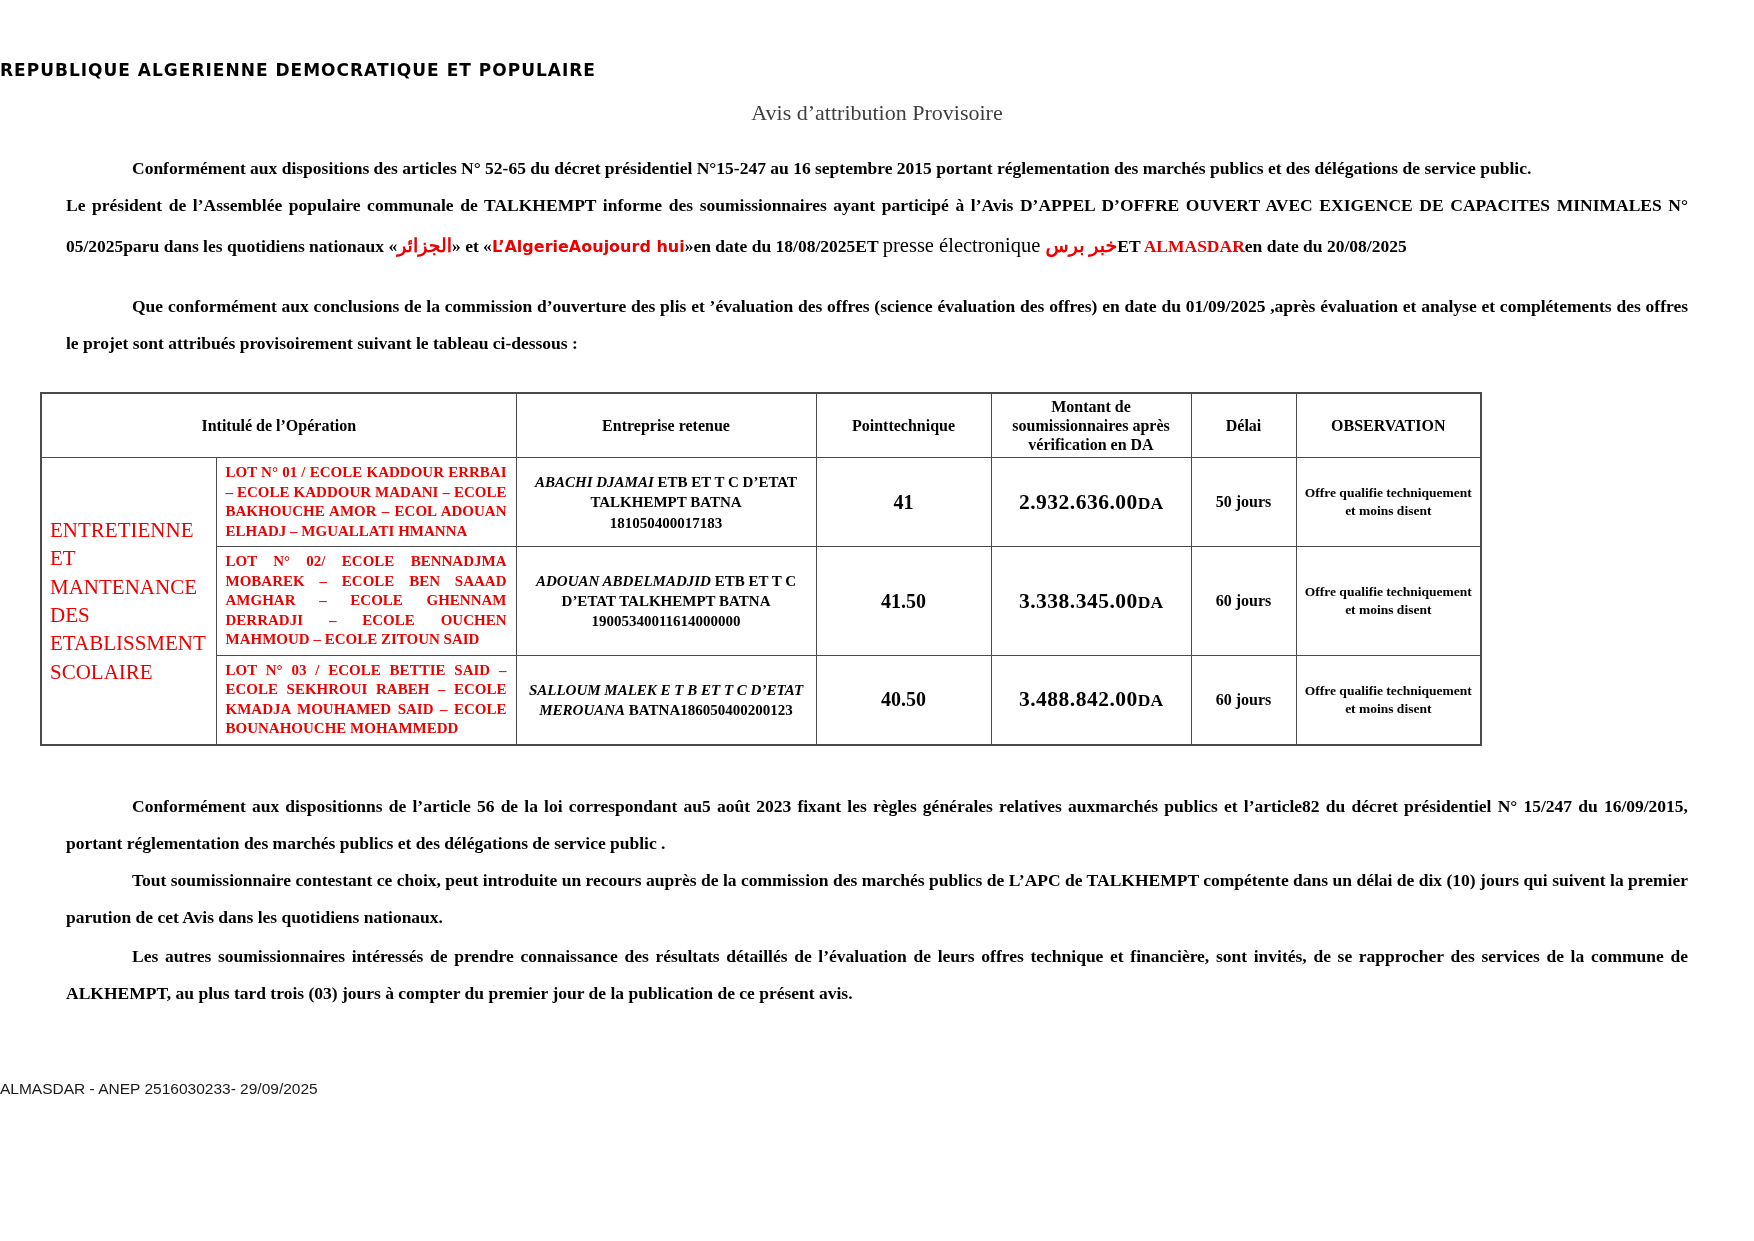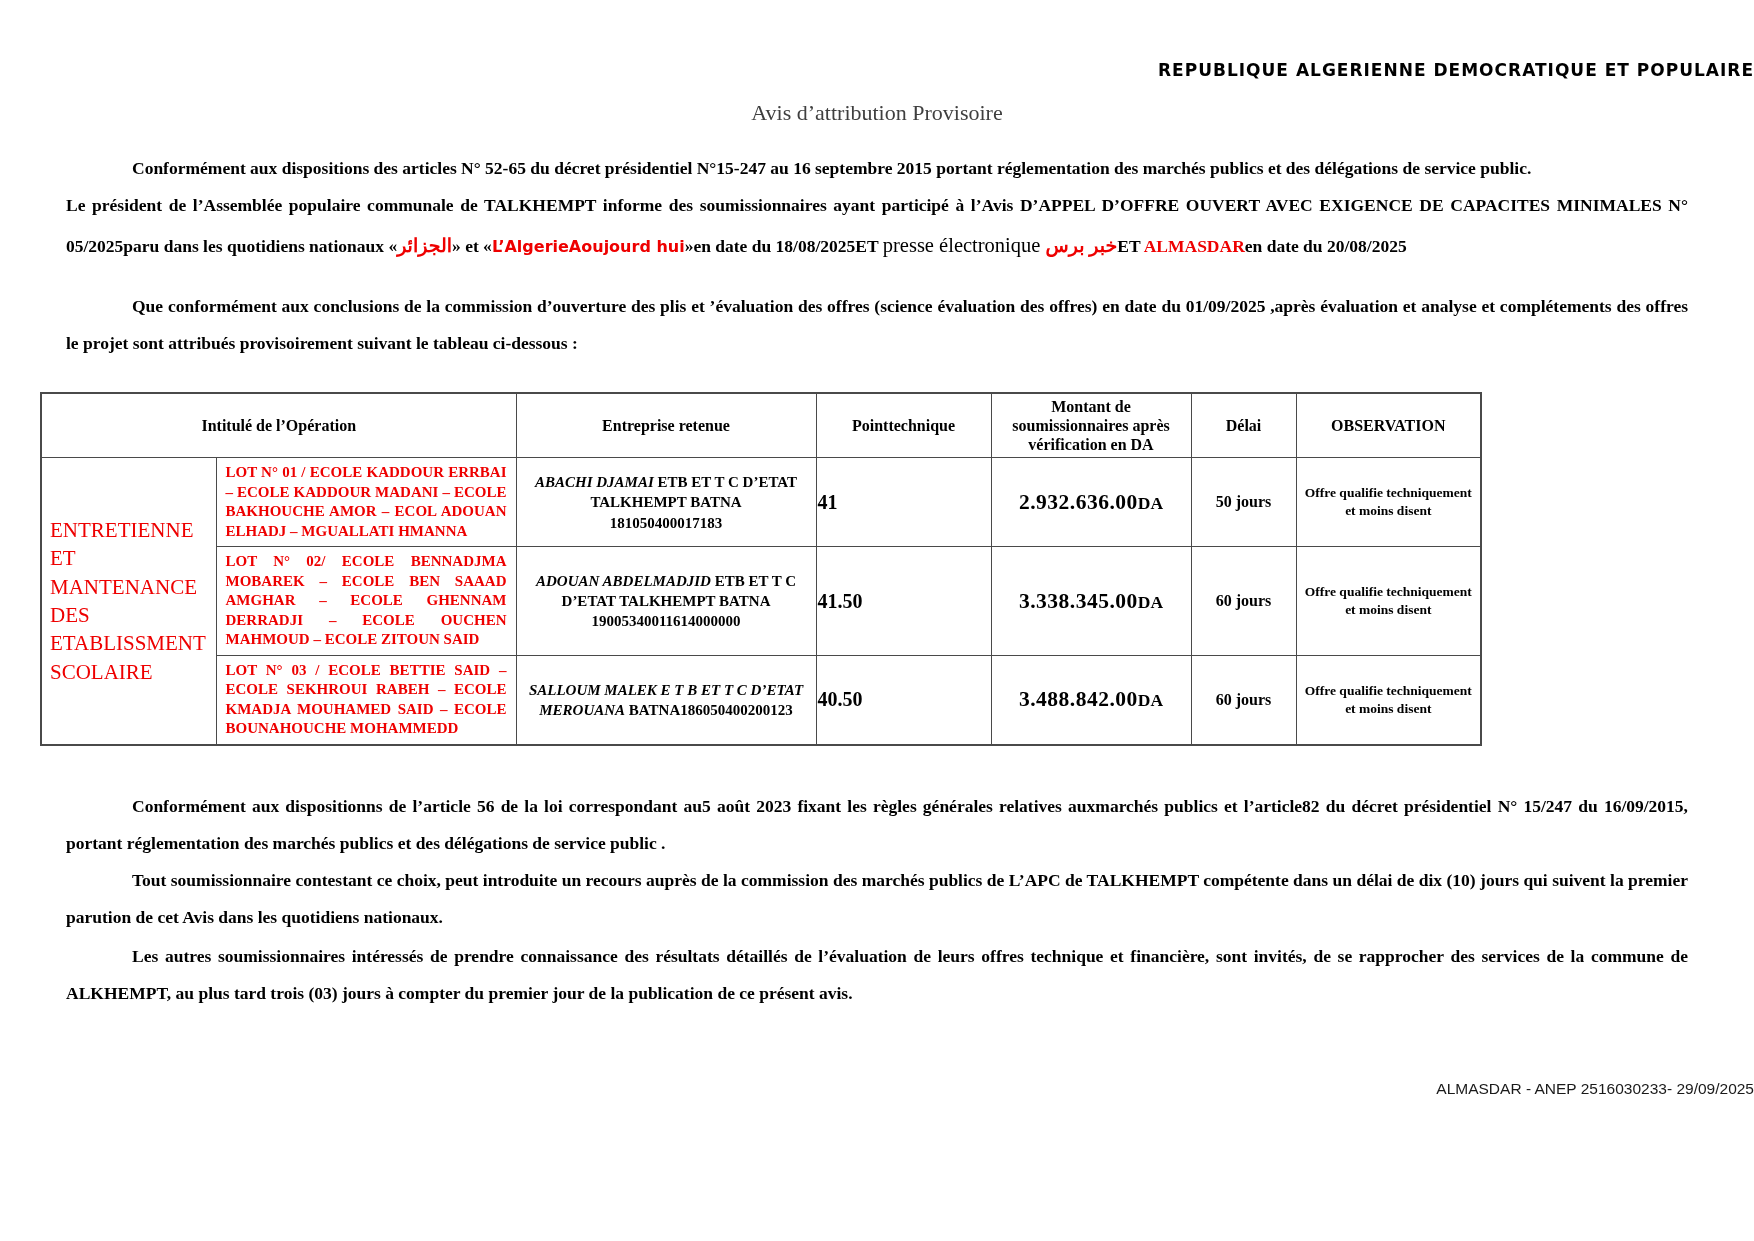--- a/index.html
+++ b/index.html
@@ -3,23 +3,23 @@
 <meta charset="utf-8">
 <style>
   * { box-sizing: border-box; }
   html,body { margin:0; padding:0; background:#fff; }
   .page {
     position:relative; width:1754px; height:1241px; background:#ffffff;
     font-family:"Liberation Serif", serif; color:#000; overflow:hidden;
   }
   
   .title-republic {
-    padding-top:60px; text-align:right;
+    padding-top:60px; text-align:left;
     font-family:"DejaVu Sans", sans-serif; font-weight:bold;
-    font-size:17px; letter-spacing:1px;padding-left:40px;
+    font-size:17px; letter-spacing:1px;
   }
   .title-wilaya {
     margin-top:21px; text-align:center;
     font-weight:bold; font-size:21px; letter-spacing:0.3px;
   }
   .title-wilaya .u { text-decoration:underline; text-decoration-thickness:2px; }
   .nif-line { margin-top:23px; text-align:center; font-weight:bold; font-size:20px; }
   .nif-line a { color:#4472c4; text-decoration:underline; cursor:pointer; }
   .avis-title { margin-top:20px; text-align:center; color:#3f3f3f; font-size:22px; }
 
@@ -53,38 +53,38 @@
     color:#ee0000; font-weight:normal; font-size:21px;
     text-align:left; vertical-align:middle; padding:6px 8px; line-height:1.35;
   }
   td.cell-lot {
     color:#ee0000; font-weight:bold; font-size:15px;
     text-align:justify; vertical-align:middle; padding:5px 9px; line-height:1.3;
   }
   td.cell-ent { text-align:center; vertical-align:middle; font-weight:bold; font-size:15px; padding:4px 6px; line-height:1.35; }
   td.cell-ent .ent-name { font-style:italic; }
   td.cell-ent .ent-id.block { display:block; }
-  td.cell-point   { text-align:left; vertical-align:middle; font-weight:bold; font-size:20px; }
+  td.cell-point   { text-align:center; vertical-align:middle; font-weight:bold; font-size:20px; }
   td.cell-montant { text-align:center; vertical-align:middle; font-weight:bold; font-size:21.5px; letter-spacing:0.5px; }
   td.cell-montant .da { font-size:17.5px; letter-spacing:0; }
   td.cell-delai   { text-align:center; vertical-align:middle; font-weight:bold; font-size:16px; }
   td.cell-obs     { text-align:center; vertical-align:middle; font-weight:bold; font-size:13.5px; padding:4px 2px; line-height:1.35; }
   tr.r1 td { height:71px; }
   tr.r2 td { height:80px; }
   tr.r3 td { height:75px; }
 
   
   .p4 { margin-top:42px; text-indent:66px; }
   .p5 { margin-top:0;  text-indent:66px; }
   .p6 { margin-top:2px;  text-indent:66px; }
 
   
   .anep-footer {
     position:absolute; left:0; top:1080px; width:100%;
-    text-align:right; font-family:"Liberation Sans", sans-serif;
+    text-align:left; font-family:"Liberation Sans", sans-serif;
     font-size:15.5px; color:#1a1a1a;
   }
 </style>
 </head>
 <body>
 
 <div class="page">
 
   <div class="title-republic">REPUBLIQUE ALGERIENNE DEMOCRATIQUE ET POPULAIRE</div>
 

